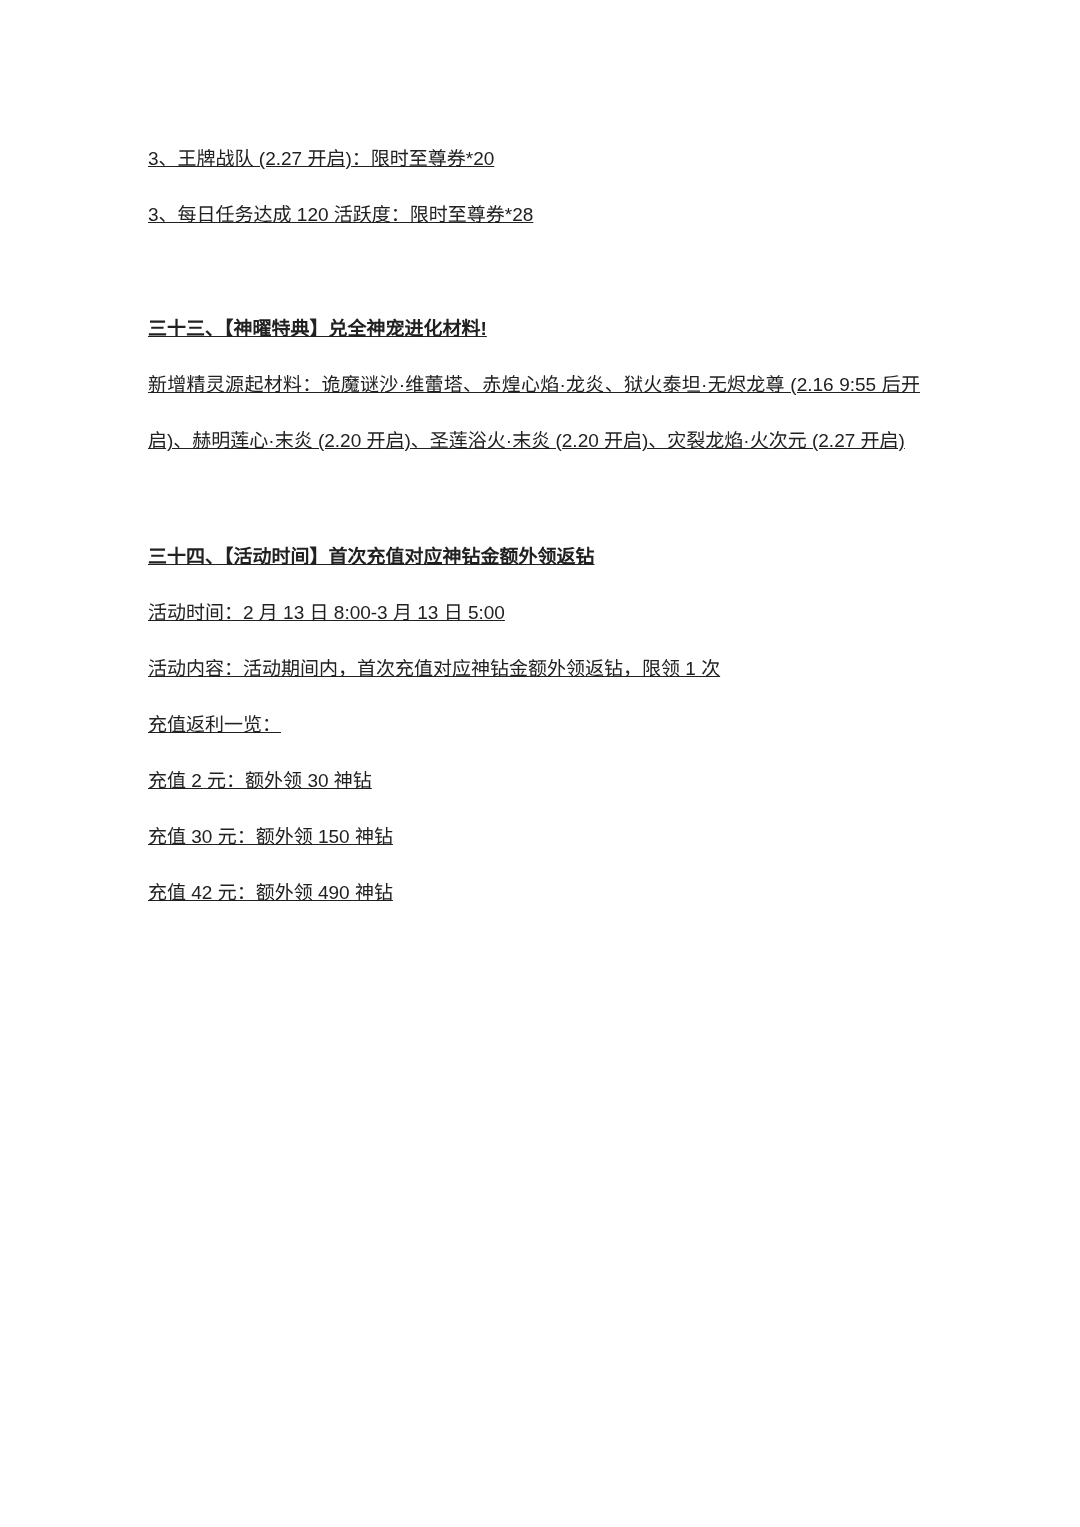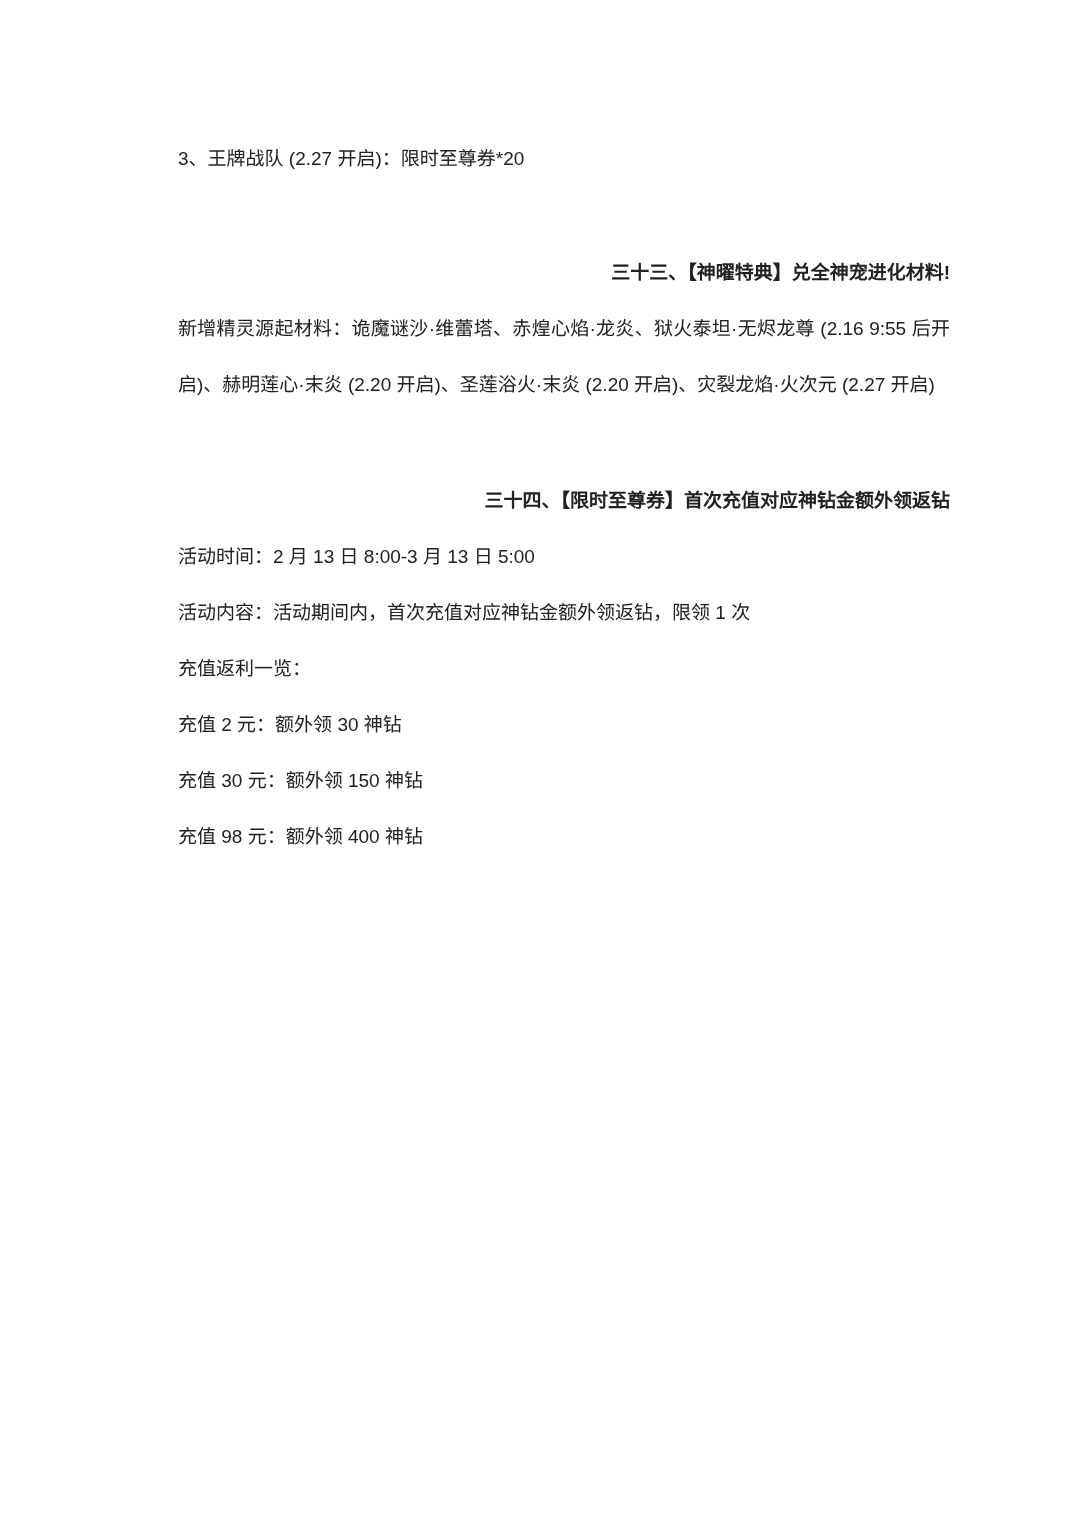--- a/index.html
+++ b/index.html
@@ -9,57 +9,58 @@
   body {
     width: 1080px;
     height: 1527px;
     background: #ffffff;
     font-family: "Liberation Sans", sans-serif;
     color: #212121;
     overflow: hidden;
   }
   .doc {
     position: absolute;
-    left: 178px;
+    left: 148px;
     top: 131px;
     width: 772px;
+    text-decoration: underline;
   }
   .doc p, .doc h2 {
     margin: 0;
     padding: 0;
     font-size: 19px;
     line-height: 56px;
     font-weight: 400;
     color: #212121;
     white-space: normal;
   }
   .doc h2 {
     font-weight: 700;
     margin-top: 58px;
-    text-align: right;
   }
   .doc h2.second {
     margin-top: 60px;
   }
   .doc p.justify {
     text-align: justify;
     text-justify: inter-character;
   }
 </style>
 </head>
 <body>
 
 <div class="doc">
 
   <p>3、王牌战队 (2.27 开启)：限时至尊券*20</p>
+  <p>3、每日任务达成 120 活跃度：限时至尊券*28</p>
 
   <h2>三十三、【神曜特典】兑全神宠进化材料!</h2>
   <p class="justify">新增精灵源起材料：诡魔谜沙·维蕾塔、赤煌心焰·龙炎、狱火泰坦·无烬龙尊 (2.16 9:55 后开启)、赫明莲心·末炎 (2.20 开启)、圣莲浴火·末炎 (2.20 开启)、灾裂龙焰·火次元 (2.27 开启)</p>
 
-  <h2 class="second">三十四、【限时至尊券】首次充值对应神钻金额外领返钻</h2>
+  <h2 class="second">三十四、【活动时间】首次充值对应神钻金额外领返钻</h2>
   <p>活动时间：2 月 13 日 8:00-3 月 13 日 5:00</p>
   <p>活动内容：活动期间内，首次充值对应神钻金额外领返钻，限领 1 次</p>
   <p>充值返利一览：</p>
   <p>充值 2 元：额外领 30 神钻</p>
   <p>充值 30 元：额外领 150 神钻</p>
-  <p>充值 98 元：额外领 400 神钻</p>
+  <p>充值 42 元：额外领 490 神钻</p>
 
 </div>
 
 </body></html>

